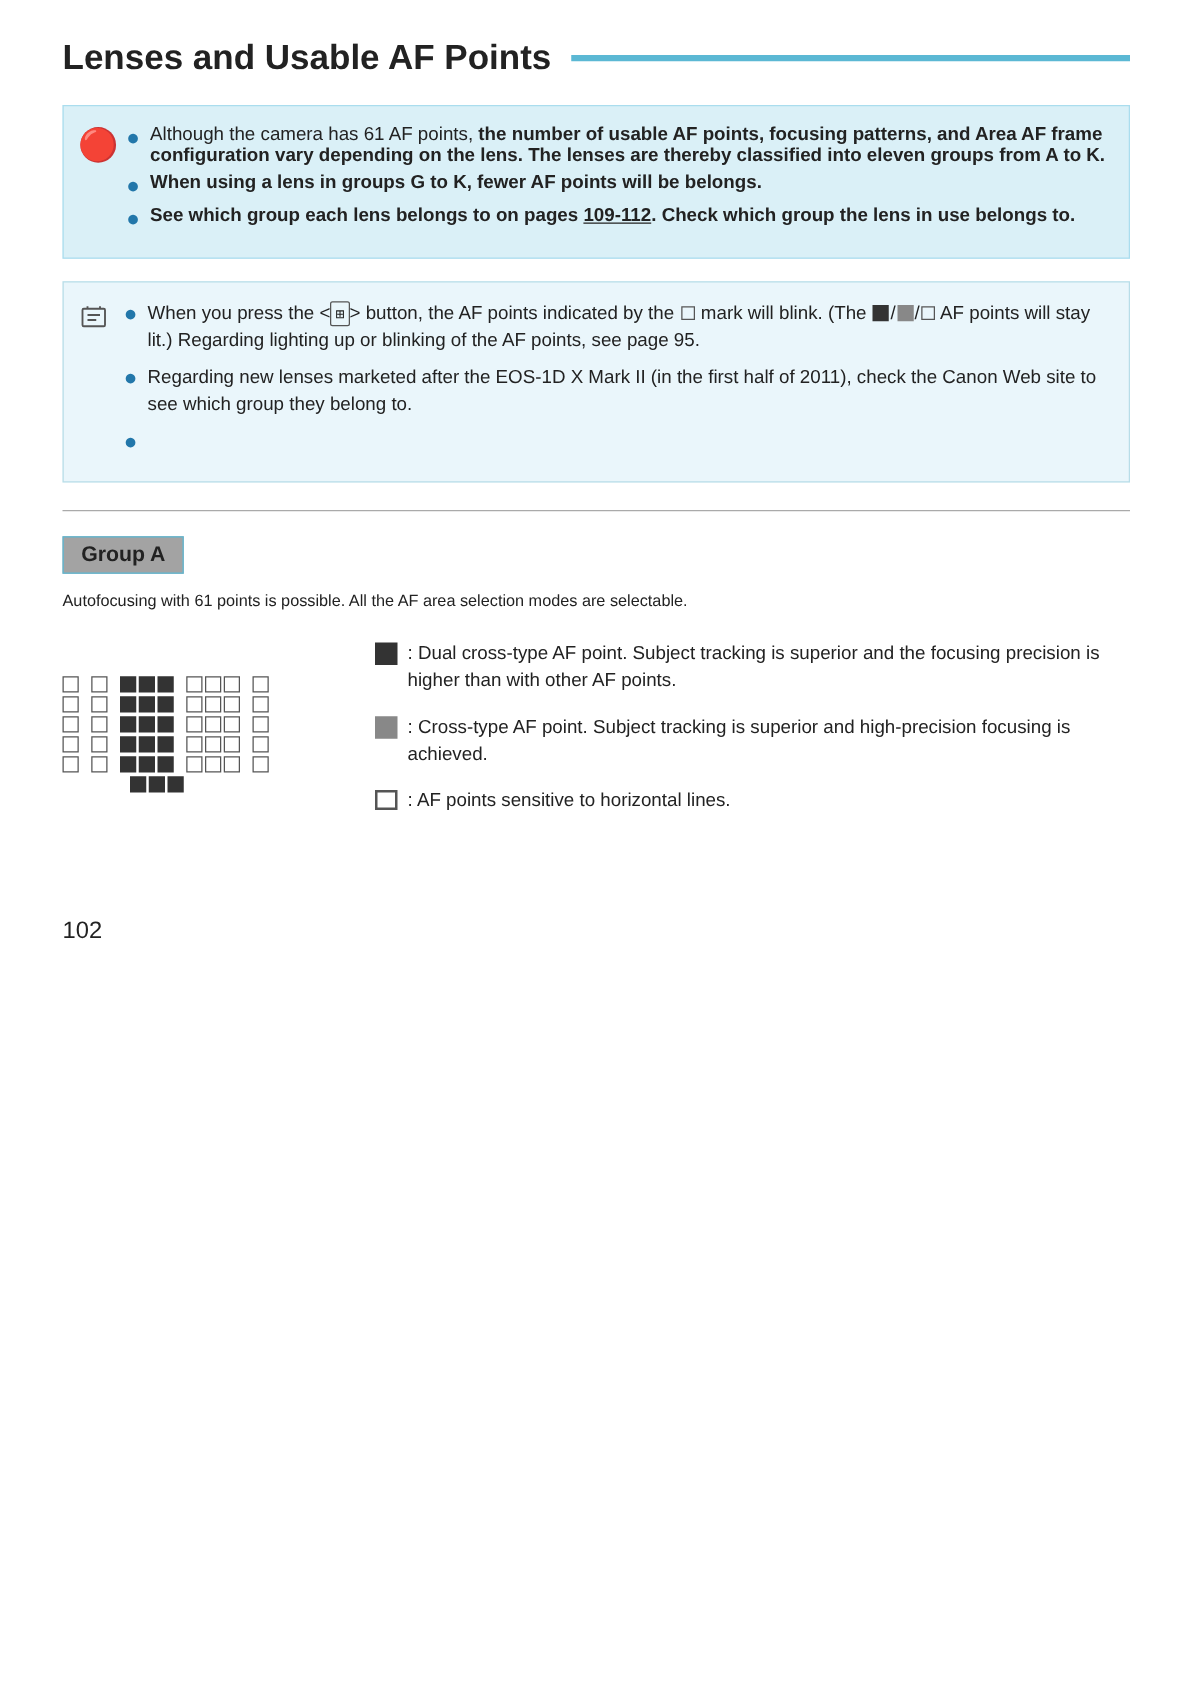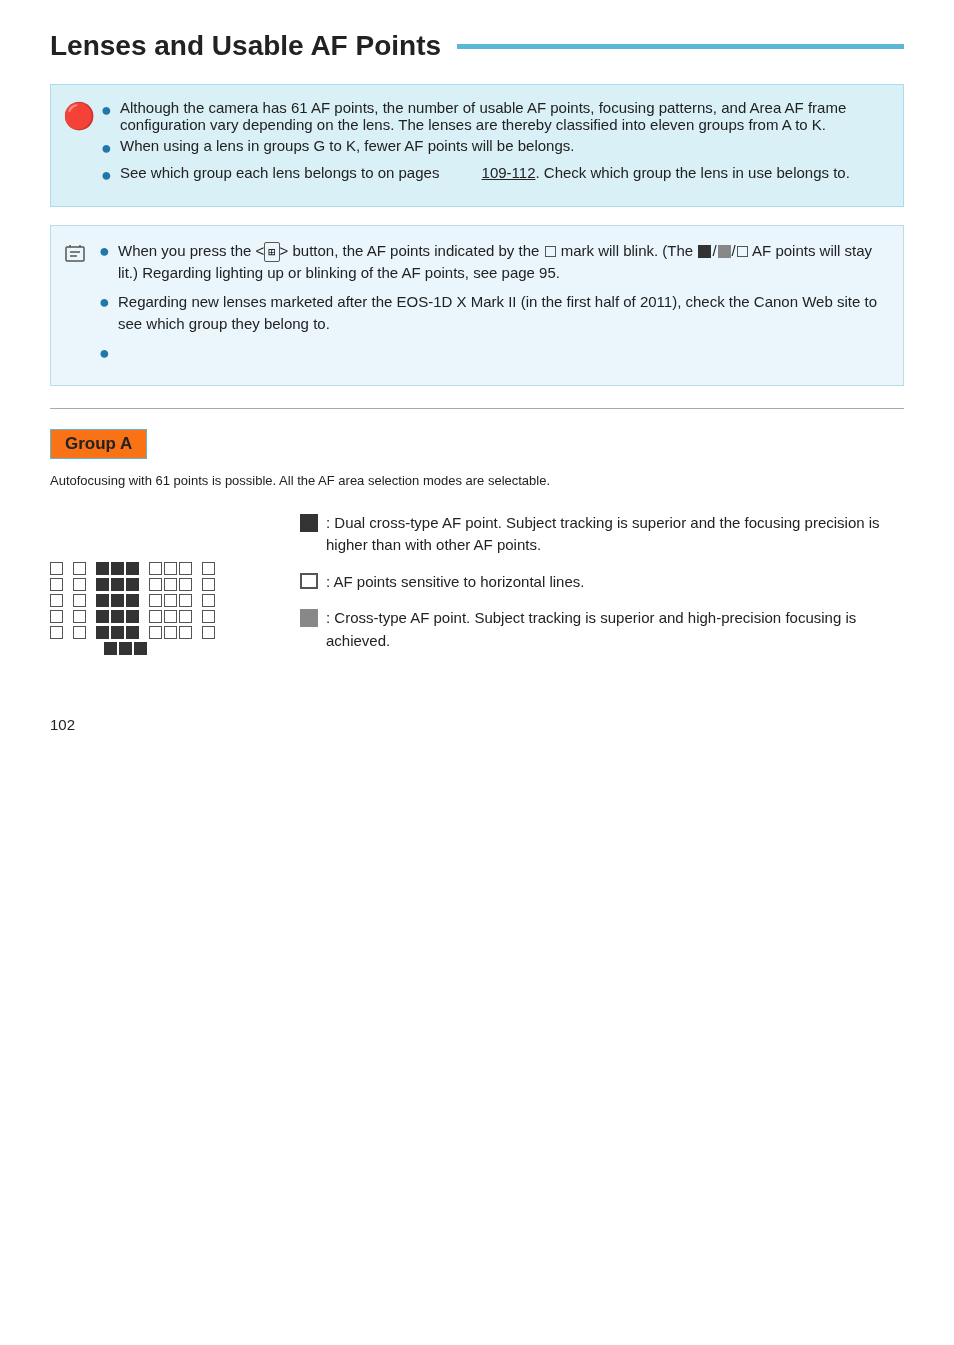--- a/index.html
+++ b/index.html
@@ -59,22 +59,22 @@
       gap: 7px;
       margin-bottom: 4px;
       font-size: 15px;
     }
     .warning-content ul li .bullet {
       color: #2277aa;
       font-size: 18px;
       line-height: 1.3;
       min-width: 12px;
     }
-    .bold { font-weight: normal; }
-    .underline { text-decoration: underline; margin-left: 38px; }
+    .bold { font-weight: bold; }
+    .underline { text-decoration: underline; }
 
     
     .info-box {
       background: #eaf6fb;
       border: 1px solid #b8dde8;
       padding: 14px 16px 14px 12px;
       margin-bottom: 22px;
       display: flex;
       gap: 10px;
     }
@@ -106,40 +106,40 @@
     
     .divider {
       border: none;
       border-top: 1px solid #aaa;
       margin: 10px 0 20px 0;
     }
 
     
     .group-label {
       display: inline-block;
-      background: #f97316;
+      background: #a3a3a3;
       border: 1px solid #5bb8d4;
       font-size: 17px;
       font-weight: bold;
       padding: 4px 14px;
       margin-bottom: 12px;
     }
 
     
     .group-description {
       font-size: 13px;
       line-height: 1.6;
       margin-bottom: 20px;
     }
 
     
     .af-section {
       display: flex;
       gap: 30px;
-      align-items: flex-end;
+      align-items: center;
     }
 
     
     .af-diagram {
       min-width: 220px;
       padding: 8px 0;
     }
 
     .grid-row {
       display: flex;
@@ -195,22 +195,22 @@
     }
     .legend-icon.empty-sq {
       border: 2px solid #555;
       background: transparent;
       width: 16px;
       height: 16px;
     }
 
     
     .page-number {
-      margin-top: 50px;
-      font-size: 15px;
+      margin-top: 68px;
+      font-size: 19px;
     }
 
     
     .inline-sq-dark {
       display: inline-block;
       width: 13px;
       height: 13px;
       background: #333;
       vertical-align: middle;
       margin: 0 1px;
@@ -410,27 +410,27 @@
       <span class="pt-gap" style="width:52px"></span>
     </div>
   </div>
 
   <div class="legend">
     <div class="legend-item">
       <span class="legend-icon dark-sq"></span>
       <span>: Dual cross-type AF point. Subject tracking is superior and the focusing precision is higher than with other AF points.</span>
     </div>
     <div class="legend-item">
+      <span class="legend-icon med-sq"></span>
+      <span>: Cross-type AF point. Subject tracking is superior and high-precision focusing is achieved.</span>
+    </div>
+    <div class="legend-item">
       <span class="legend-icon empty-sq"></span>
       <span>: AF points sensitive to horizontal lines.</span>
     </div>
-    <div class="legend-item">
-      <span class="legend-icon med-sq"></span>
-      <span>: Cross-type AF point. Subject tracking is superior and high-precision focusing is achieved.</span>
-    </div>
   </div>
 
 </div>
 
 
 <div class="page-number">102</div>
 
 
 
 

